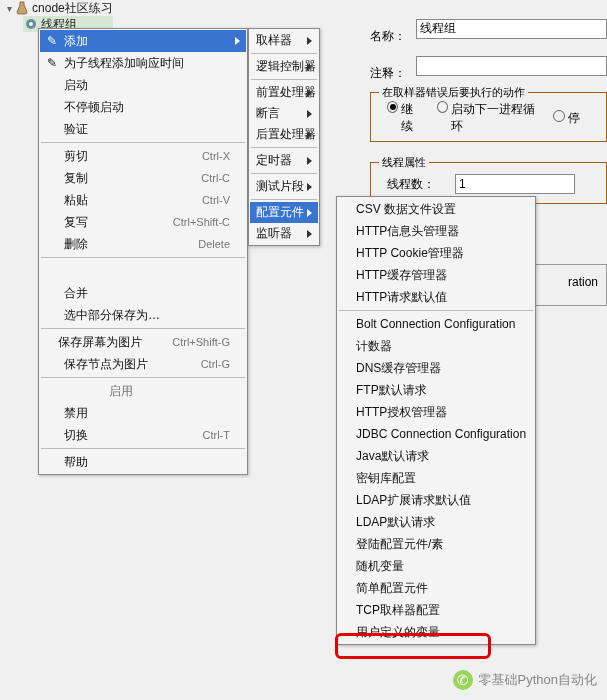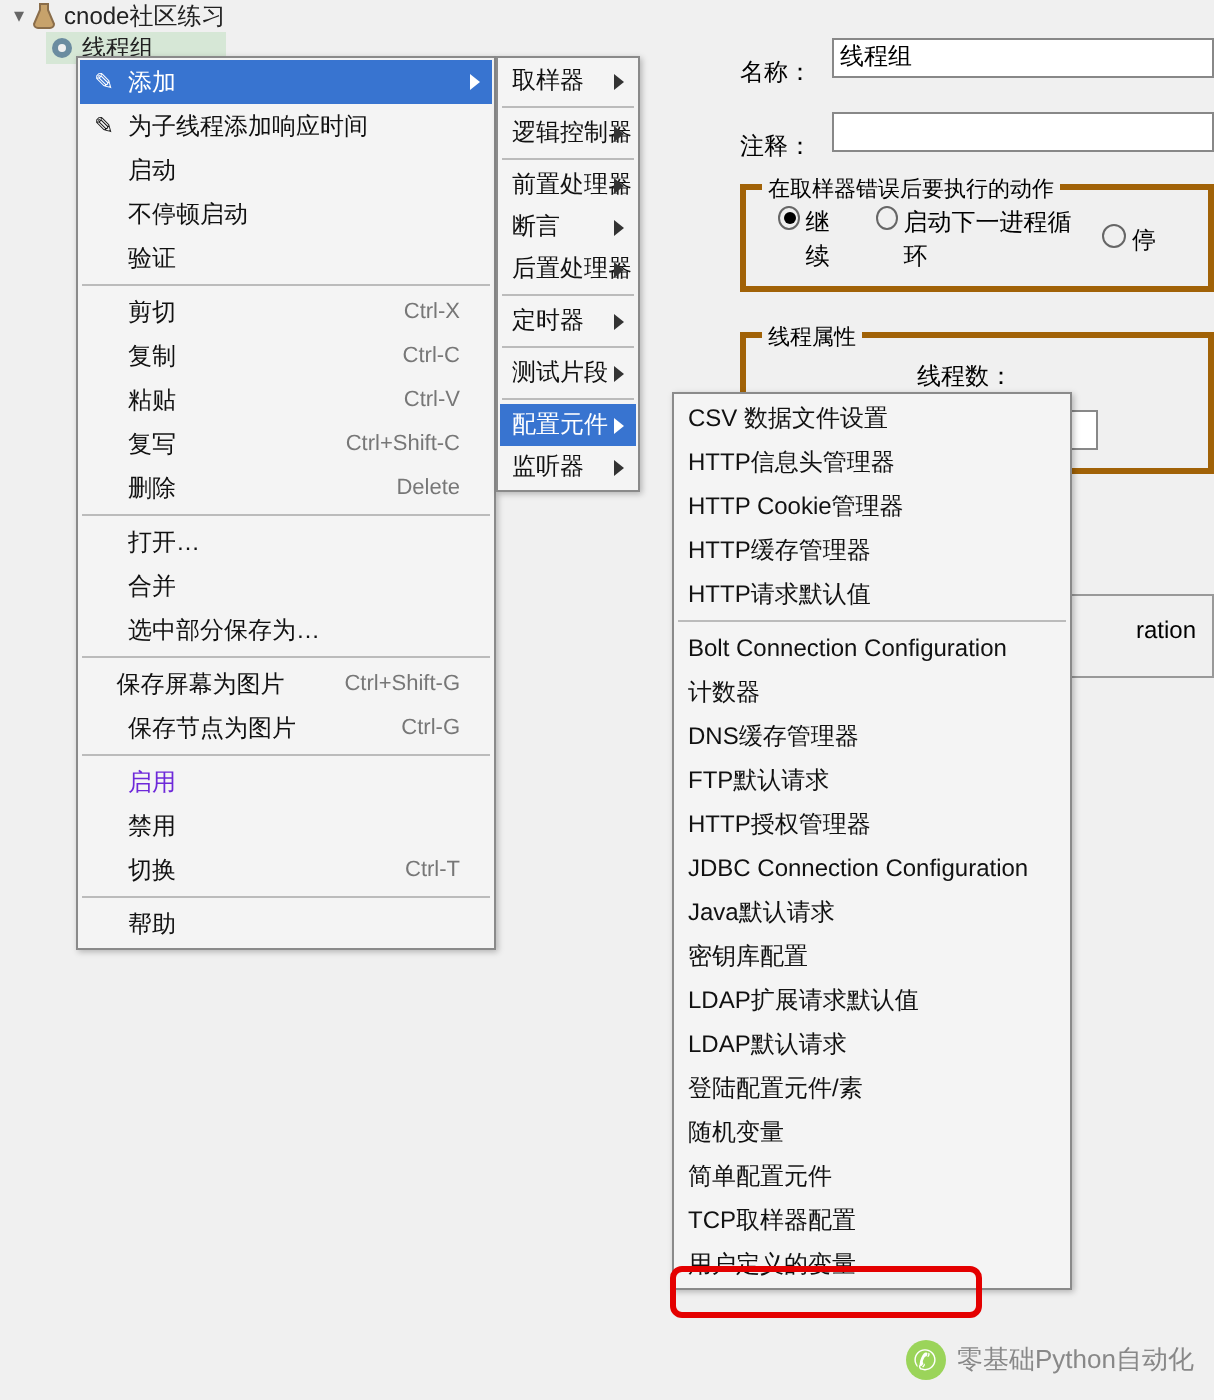--- a/index.html
+++ b/index.html
@@ -50,21 +50,21 @@
   .lbl { width: 40px; text-align: left; margin-top: 16px; }
   .txt {
     flex: 1;
     border: 1px solid #888;
     padding: 2px 3px;
     background: #fff;
     height: 20px;
     font-size: 12px;
   }
   .fieldset {
-    border: 3px solid #a16207;
+    border: 1px solid #a16207;
     margin-top: 10px;
     padding: 8px 16px 6px;
     position: relative;
   }
   .fieldset .legend {
     position: absolute;
     top: -8px; left: 8px;
     background: inherit;
     padding: 0 3px;
     background: #f0f0f0;
@@ -80,21 +80,21 @@
   .radio-item { display:flex; align-items:flex-start; gap:3px; margin-right:10px; }
   .radio {
     width:12px; height:12px; border:1px solid #666; border-radius:50%;
     display:inline-block; position:relative;
   }
   .radio.checked::after {
     content:""; position:absolute; left:2px; top:2px; width:6px; height:6px;
     background:#000; border-radius:50%;
   }
   .fieldset.props { margin-top:20px; }
-  .props-row { display:flex; align-items:center; gap:8px; margin:3px 0;flex-direction:column; }
+  .props-row { display:flex; align-items:center; gap:8px; margin:3px 0; }
   .props-row .plbl { width:60px; }
   .props-row .ptxt {
     border:1px solid #888; padding:2px 3px; background:#fff;
     height:20px; width: 120px; font-size:12px;
   }
 
   .menu {
     position: absolute;
     background: #f4f4f4;
     border: 1px solid #8a8a8a;
@@ -106,21 +106,21 @@
   .menu .mitem {
     display: flex;
     align-items: center;
     height: 22px;
     padding: 0 16px 0 4px;
     position: relative;
     white-space: nowrap;
   }
   .menu .mitem.hl { background:#3874d0; color:#fff; }
   .menu .mitem.hl .arrow { border-left-color:#fff; }
-  .menu .mitem.disabled { color:#6d28d9; }
+  .menu .mitem.disabled { color:#737373;gap:45px; }
   .menu .micon {
     width:16px; height:16px; margin-right:4px;
     display:inline-flex; align-items:center; justify-content:center;
   }
   .menu .mlabel { flex:1; }
   .menu .mshort { color:#777; margin-left:30px; font-size:11px; }
   .menu .arrow {
     position:absolute; right:6px; top:50%;
     transform:translateY(-50%);
     width:0;height:0;
@@ -130,21 +130,21 @@
   }
   .menu .sep {
     height:1px; margin:2px 1px;
     background:#bbb;
   }
   #context-menu { left:38px; top:28px; width:210px; }
   #context-menu .mitem { padding-left:4px; }
   #submenu { left:248px; top:28px; width:72px; }
   #submenu .mitem { padding-left:6px; height:21px; }
   #submenu3 { left:336px; top:196px; width:200px; }
-  #submenu3 .mitem { padding-left:6px; height:22px; }
+  #submenu3 .mitem { padding-left:6px; height:22px;margin-left:12px; }
 
   .red-box {
     position:absolute;
     border:3px solid #e40000;
     border-radius:6px;
     pointer-events:none;
   }
   #red-box1 { left:335px; top:633px; width:156px; height:26px; }
 
   .watermark {
@@ -271,21 +271,20 @@
     <span class="mshort">Ctrl+Shift-C</span>
   </div>
   <div class="mitem">
     <span class="micon"></span>
     <span class="mlabel">删除</span>
     <span class="mshort">Delete</span>
   </div>
   <div class="sep"></div>
   <div class="mitem">
     <span class="micon"></span>
-    <span class="mlabel">打开…</span>
   </div>
   <div class="mitem">
     <span class="micon"></span>
     <span class="mlabel">合并</span>
   </div>
   <div class="mitem">
     <span class="micon"></span>
     <span class="mlabel">选中部分保存为…</span>
   </div>
   <div class="sep"></div>

